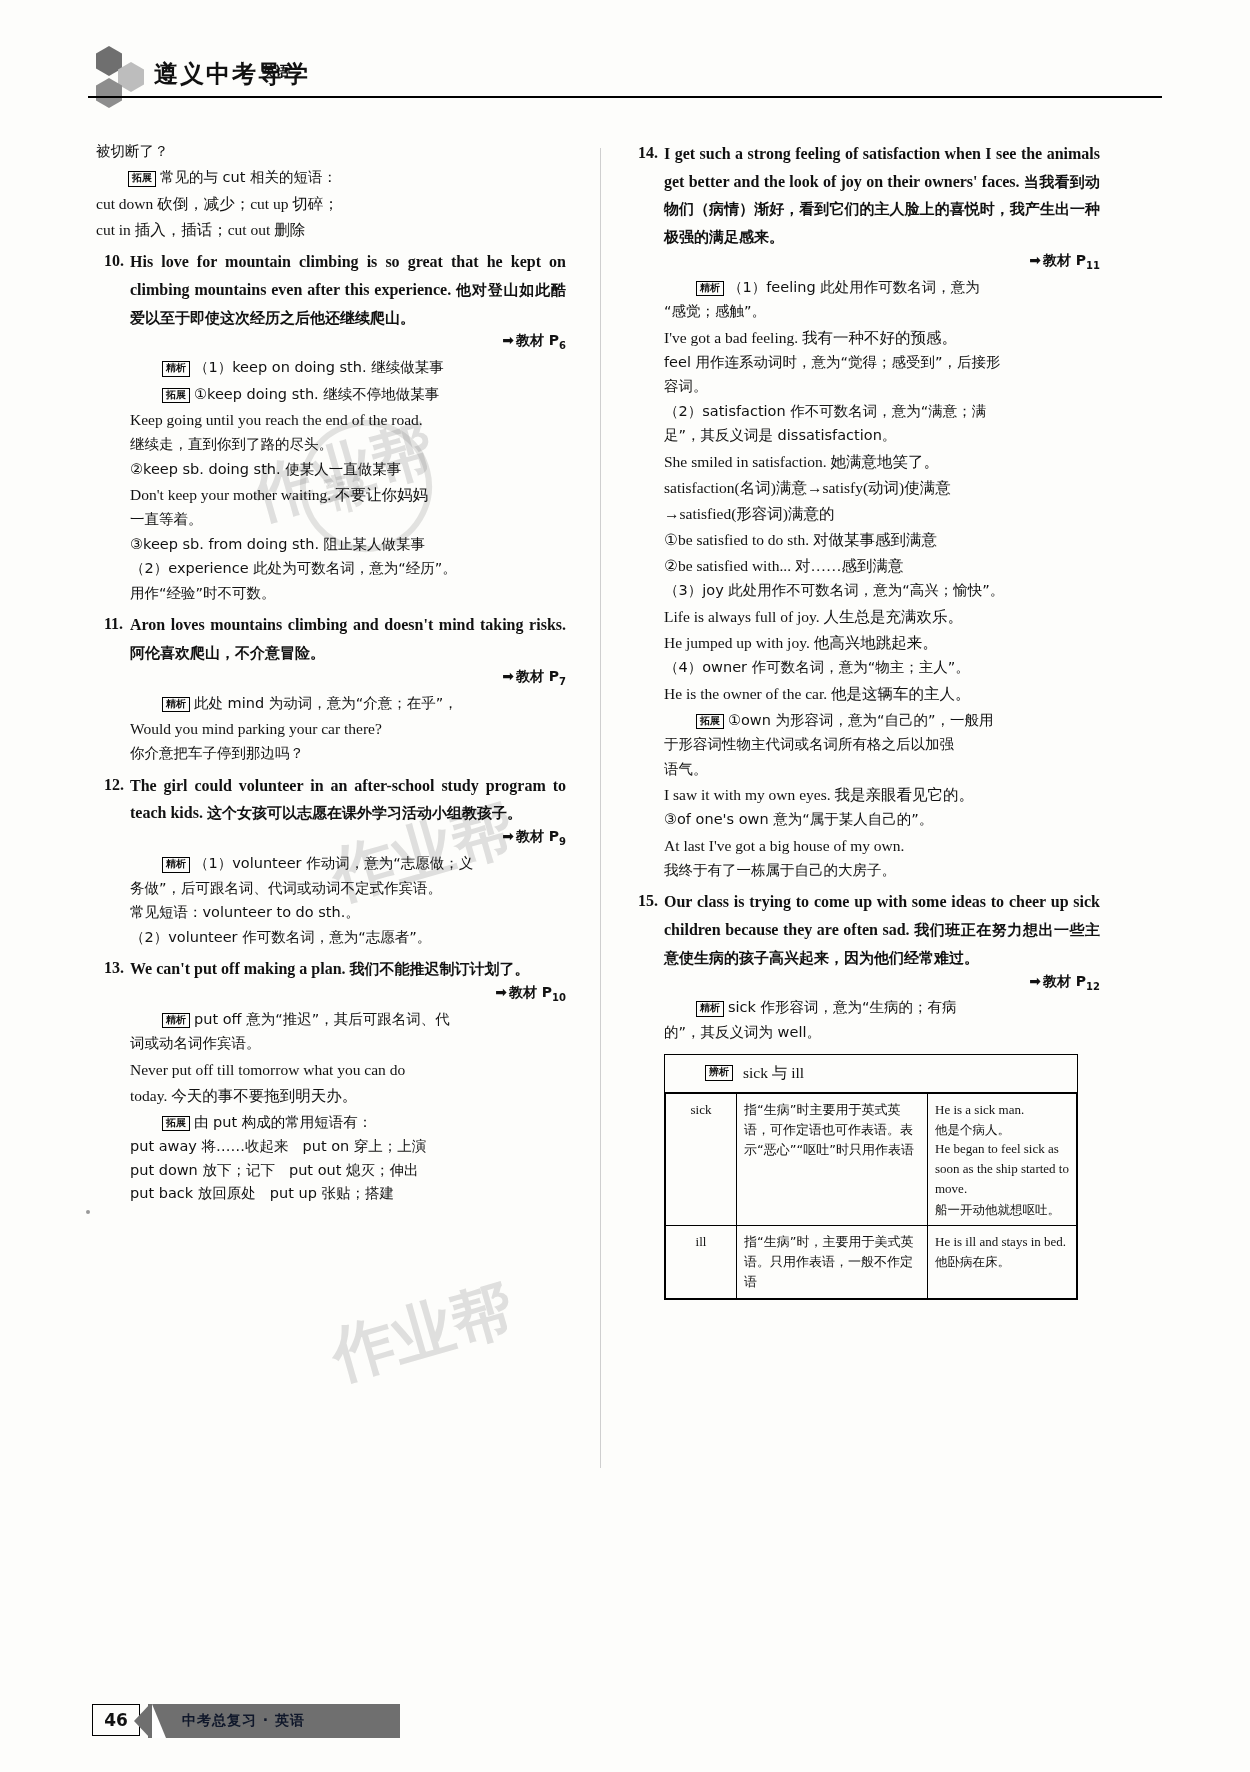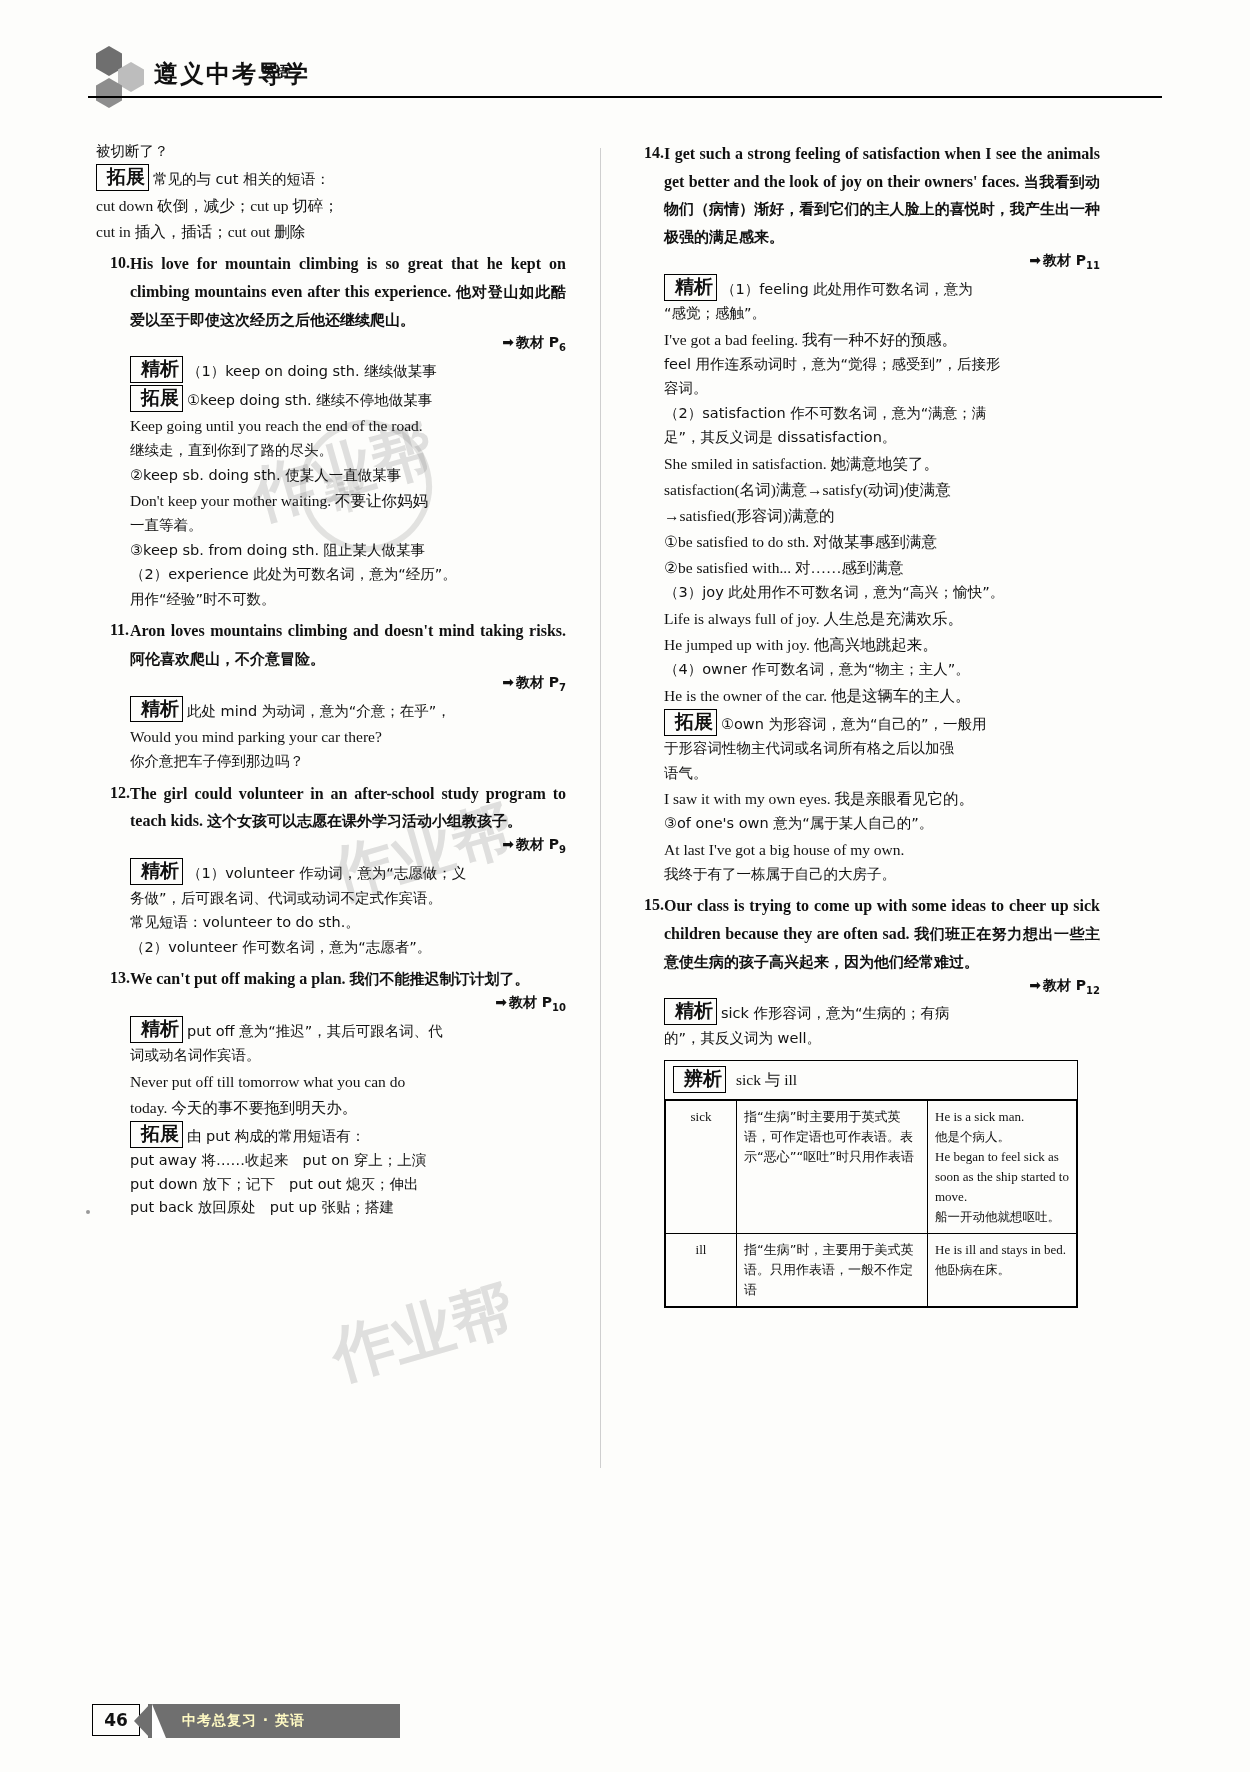--- a/index.html
+++ b/index.html
@@ -52,41 +52,42 @@
   
   p { margin:0; }
   .plain { margin:0 0 1px 0; }
 
   .item {
     position:relative;
     margin:6px 0 2px 0;
     padding-left:34px;
   }
   .item .num {
-    position:absolute; left:14px; top:0;
+    position:absolute; left:8px; top:0;
     font-weight:bold; font-size:16px;
   }
   .stem {
     font-weight:bold;
     font-size:16px;
     line-height:1.72;
     text-align:justify;
   }
   .stem .cn { font-family:"DejaVu Sans", sans-serif; font-weight:bold; font-size:15px;}
 
   .tag {
     display:inline-block;
     border:1.4px solid #000;
-    padding:0px 3px 1px 10px;
+    padding:0px 3px 1px 3px;
     font-family:"DejaVu Sans", sans-serif;
     font-weight:bold;
-    font-size:19px;
+    font-size:10px;
     line-height:1.25;
     margin-right:4px;
     vertical-align:1px;
+    margin-left:32px;
   }
   .cnt { font-family:"DejaVu Sans", sans-serif; font-size:14.5px; }
   .en  { font-family:"Liberation Serif", serif; font-size:15.5px; }
 
   .ref {
     display:block; text-align:right;
     font-family:"DejaVu Sans", sans-serif;
     font-size:14px; font-weight:bold;
     margin-top:-2px;
   }
@@ -136,21 +137,21 @@
     width:46px; height:30px;
     border:1.5px solid #000;
     font-family:"DejaVu Sans", sans-serif;
     font-size:17px; font-weight:bold;
     display:flex; align-items:center; justify-content:center;
   }
   .foot-band {
     position:absolute; left:148px; bottom:34px;
     height:34px; min-width:200px;
     background:#6f6f6f;
-    color:#fef9c3;
+    color:#0f172a;
     display:flex; align-items:center; padding:0 18px 0 34px;
     font-family:"DejaVu Sans", sans-serif;
     font-size:14px; font-weight:bold; letter-spacing:1px;
   }
   .foot-band:before {
     content:"";
     position:absolute; left:-14px; top:0;
     width:0; height:0;
     border-top:17px solid transparent;
     border-bottom:17px solid transparent;

